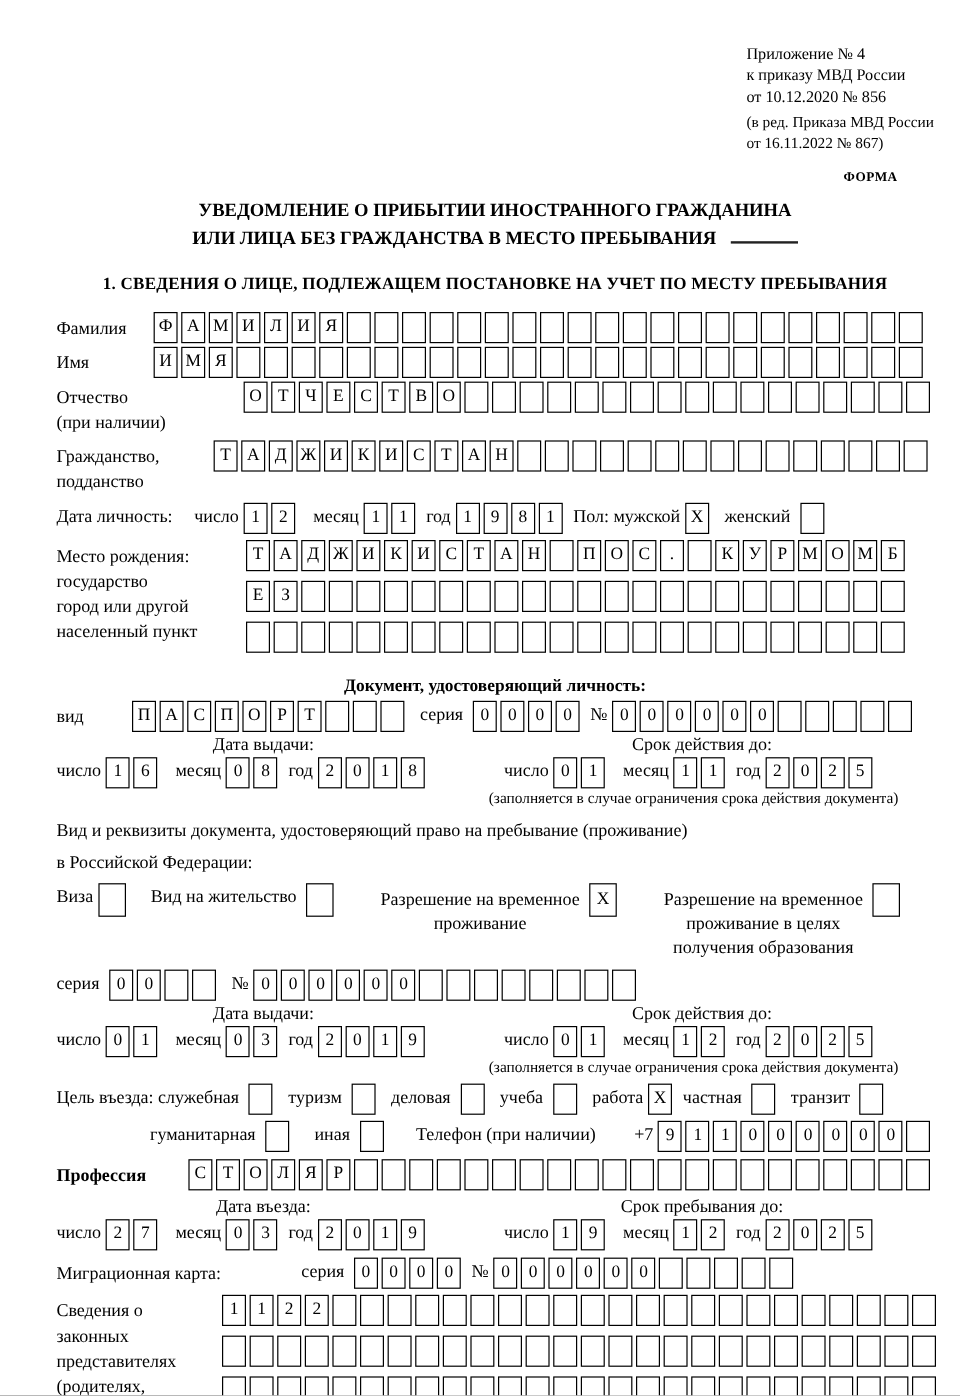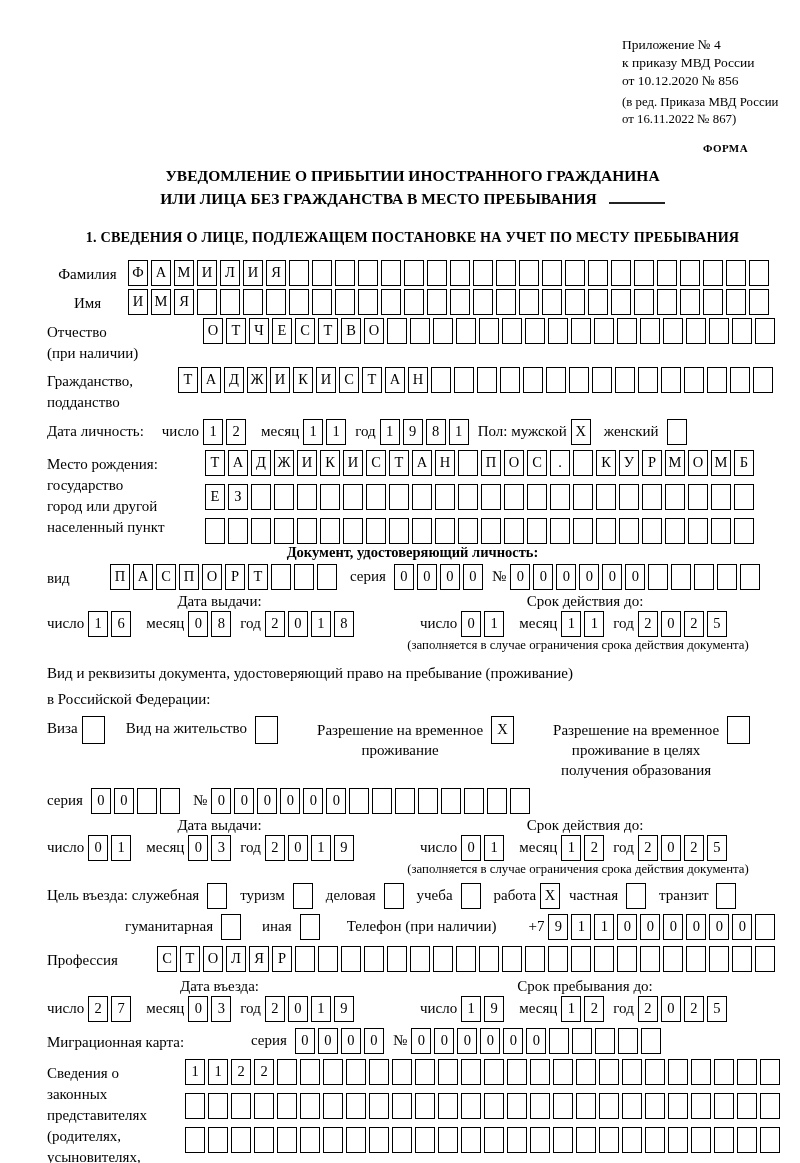--- a/index.html
+++ b/index.html
@@ -17,33 +17,33 @@
   .section { text-align: center; font-weight: bold; font-size: 14.2px; margin-top: 18px; letter-spacing: .2px; }
 
   .frow { display: flex; align-items: flex-start; margin-top: 3px; }
   .cells { display: flex; flex-shrink: 0; }
   .cell {
     width: 20px; height: 26px; border: 1.8px solid #000; margin-right: 3px;
     text-align: center; line-height: 23px; font-size: 14.5px; flex-shrink: 0; background: #fff;
   }
   .big .cell { width: 23px; height: 28px; line-height: 25px; }
   .lbl { flex-shrink: 0; padding-top: 4px; line-height: 21px; }
-  .lw-a { width: 81px; text-align: center; }   
+  .lw-a { width: 81px; }   
   .lw-b { width: 156px; }  
   .lw-c { width: 131px; }  
   .lw-d { width: 158px; }  
   .lw-e { width: 63px; }   
-  .lw-f { width: 110px; }  
+  .lw-f { width: 110px; font-weight: bold; }  
   .lw-g { width: 138px; }  
   .t { padding-top: 4px; flex-shrink: 0; }
   .mr4 { margin-right: 4px; } .mr8 { margin-right: 8px; }
   .ml6 { margin-left: 6px; } .ml10 { margin-left: 10px; } .ml12 { margin-left: 12px; }
   .ml18 { margin-left: 18px; text-align: right; } .ml24 { margin-left: 24px; }
   .mt8 { margin-top: 8px; }
-  .doc-header { text-align: center; font-weight: bold; font-size: 14.5px; margin-top: 0; }
+  .doc-header { text-align: center; font-weight: bold; font-size: 14.5px; margin-top: 20px; }
   .dh { display: flex; margin-top: 3px; gap: 40px; }
   .dh-l { width: 345px; text-align: center; }
   .dh-r { flex: 1; text-align: center; padding-right: 40px; }
   .dv { display: flex; margin-top: 1px; }
   .dvl { width: 345px; display: flex; }
   .dvr { display: flex; margin-left: 28px; }
   .note { font-size: 12.8px; margin-left: auto; width: 400px; text-align: center; margin-top: 1px; }
   .para { margin-top: 7px; line-height: 1.75; }
   .two-line { text-align: center; line-height: 20px; padding-top: 4px; flex-shrink: 1; margin-left: 36px; }
 </style>

